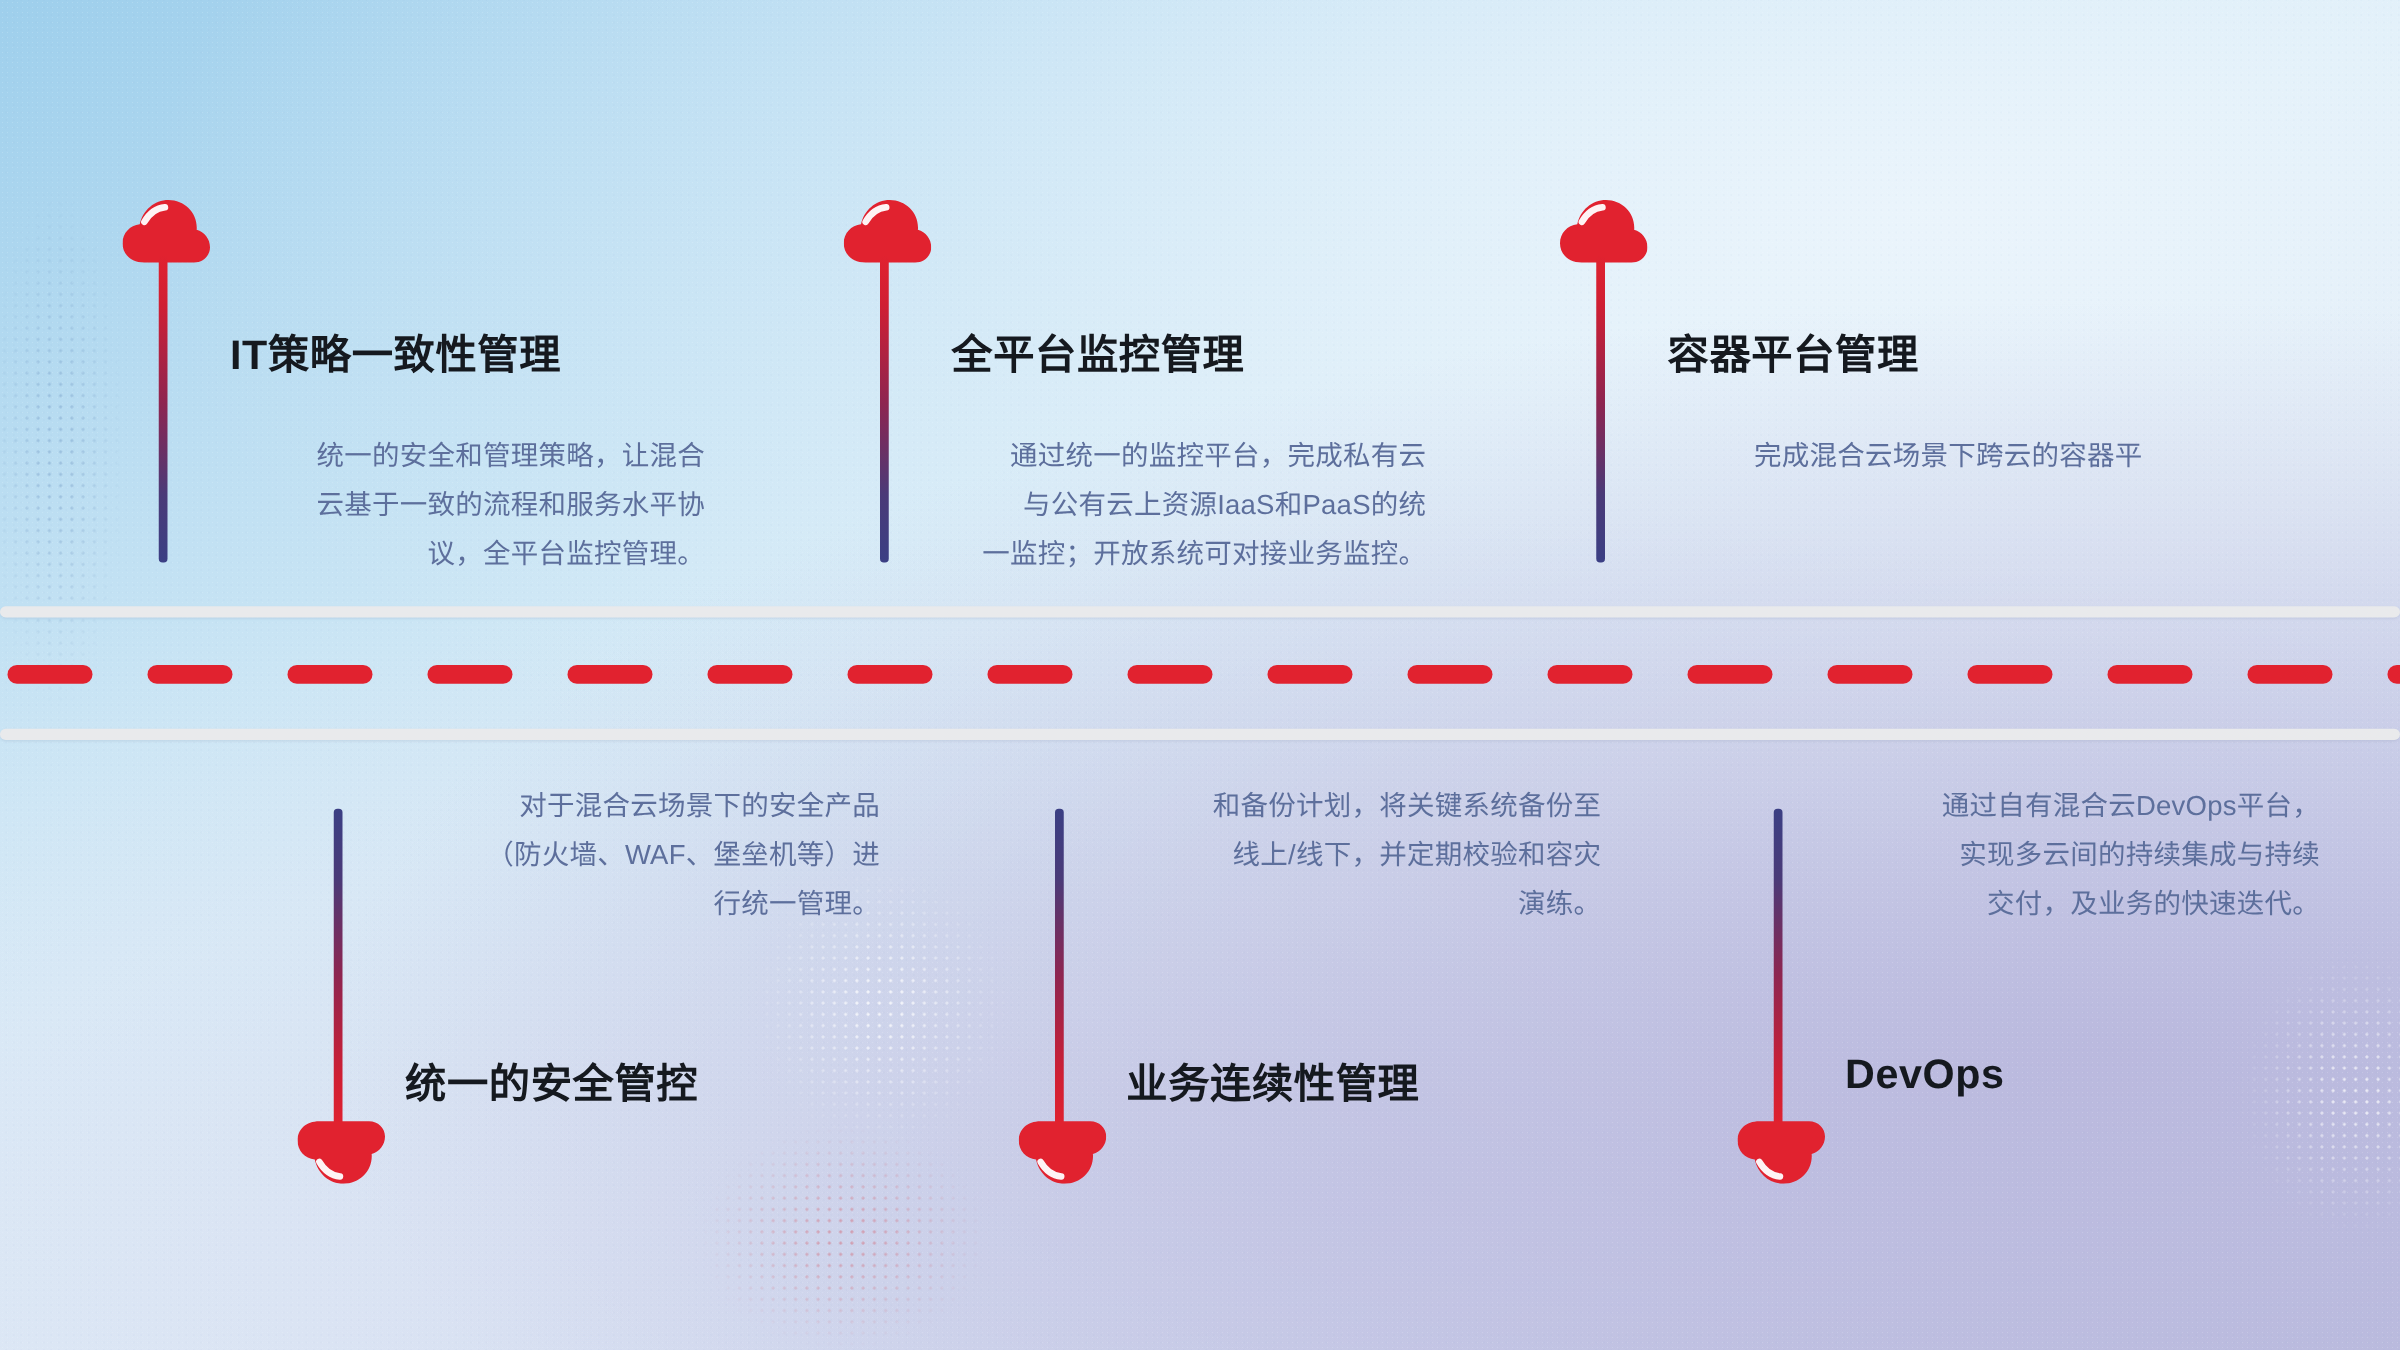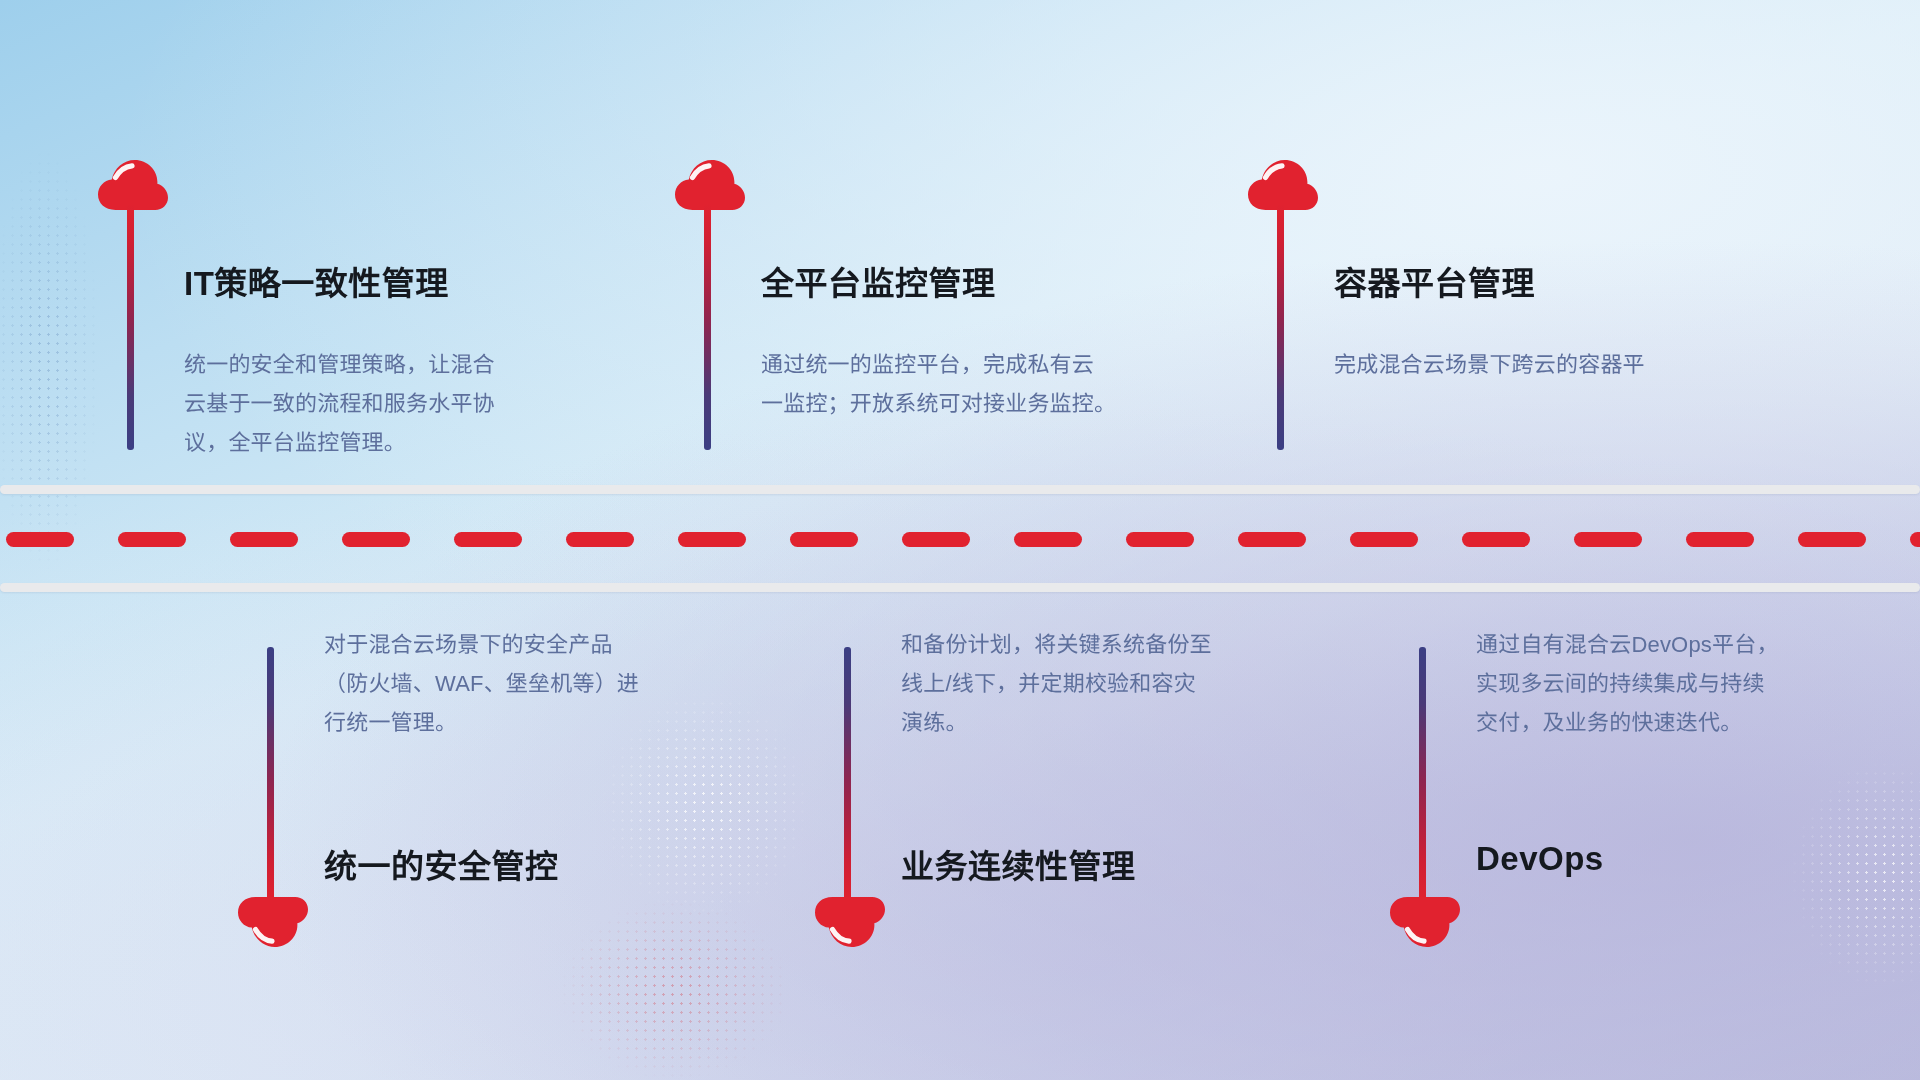--- a/index.html
+++ b/index.html
@@ -124,21 +124,21 @@
   }
 
   .col-body {
     position: absolute;
     width: 380px;
     font-size: 22px;
     line-height: 39px;
     color: #5d6f9c;
     letter-spacing: 0.2px;
   }
-  .col-body .ln { display: block; white-space: nowrap; }
+  .col-body .ln { display: block; white-space: nowrap; text-align: right; }
 
   
   .row-top .cloud { top: 0; left: 0; }
   .row-top .stem  { top: 44px; left: 29px; height: 246px; }
   .row-top .col-title { top: 50px; left: 86px; margin-top: 47px; }
   .row-top .col-body  { top: 185px; left: 86px; }
 
   
   .row-bot .cloud { top: 270px; left: 0; }
   .row-bot .stem  { top: 22px; left: 29px; height: 256px; }
@@ -185,20 +185,21 @@
     <div class="cloud">
       <svg viewBox="0 0 70 52" xmlns="http://www.w3.org/2000/svg" aria-hidden="true">
         <path d="M17.5 50 C6.6 50 0 43.2 0 34.6 C0 26.6 5.9 20.2 13.8 19.4 C16.2 8.2 25.5 0 36.8 0 C49.3 0 59.4 9.8 59.4 22 C59.4 22.6 59.4 23.2 59.3 23.8 C65.6 25.6 70 31.2 70 37.8 C70 44.6 64.4 50 57.2 50 Z" fill="#e1222f"></path>
         <path d="M17.5 17.5 C21.5 10.5 27.5 6.5 34 5.8" stroke="#ffffff" stroke-width="5.2" stroke-linecap="round" fill="none" opacity="0.95"></path>
       </svg>
     </div>
     <div class="stem down"></div>
     <div class="col-title">全平台监控管理</div>
     <div class="col-body">
       <span class="ln">通过统一的监控平台，完成私有云</span>
+      <span class="ln">与公有云上资源IaaS和PaaS的统</span>
       <span class="ln">一监控；开放系统可对接业务监控。</span>
     </div>
   </div>
 
   <div class="col row-top" style="left:1248px; top:160px;">
     <div class="cloud">
       <svg viewBox="0 0 70 52" xmlns="http://www.w3.org/2000/svg" aria-hidden="true">
         <path d="M17.5 50 C6.6 50 0 43.2 0 34.6 C0 26.6 5.9 20.2 13.8 19.4 C16.2 8.2 25.5 0 36.8 0 C49.3 0 59.4 9.8 59.4 22 C59.4 22.6 59.4 23.2 59.3 23.8 C65.6 25.6 70 31.2 70 37.8 C70 44.6 64.4 50 57.2 50 Z" fill="#e1222f"></path>
         <path d="M17.5 17.5 C21.5 10.5 27.5 6.5 34 5.8" stroke="#ffffff" stroke-width="5.2" stroke-linecap="round" fill="none" opacity="0.95"></path>
       </svg>

